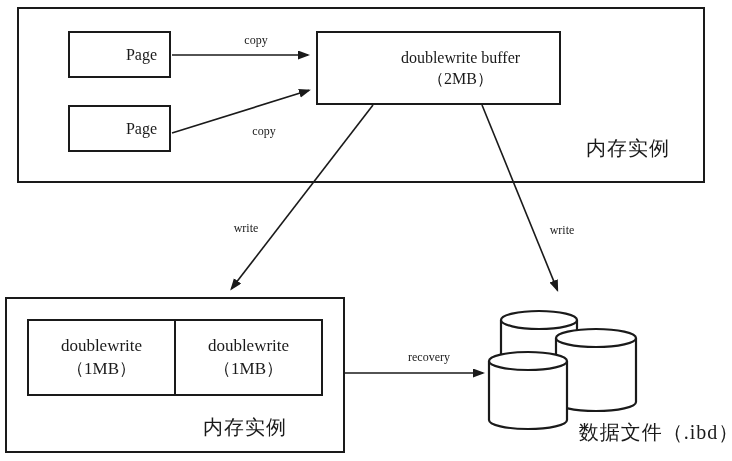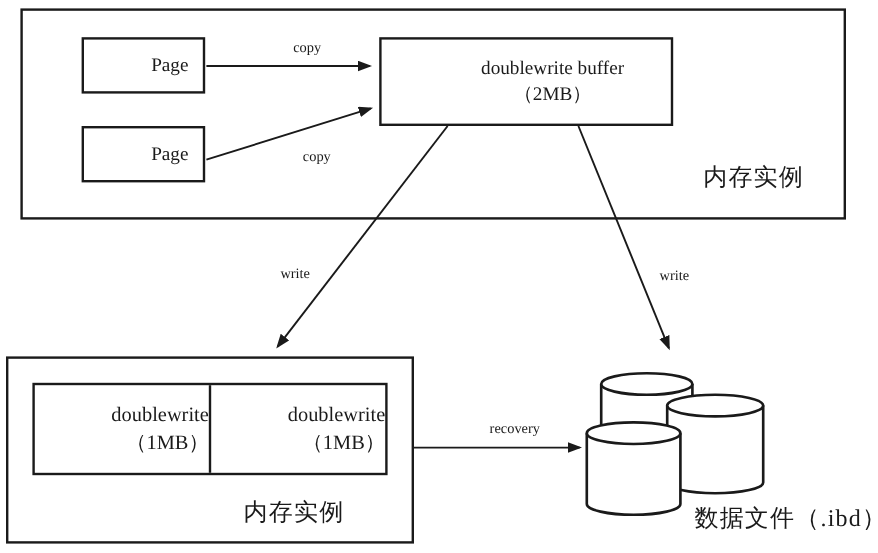--- a/index.html
+++ b/index.html
@@ -15,21 +15,21 @@
     border:2.4px solid var(--ink); background:transparent;
   }
   .thin { border-width:2px; }
   .cbox { display:flex; flex-direction:column; align-items:center; justify-content:center;
           font-size:16px; line-height:1.32;padding-left:44px; }
   .label { position:absolute; transform:translate(-50%,-50%); white-space:nowrap; }
   .latin { font-size:12px; }
   .cjk  { font-size:20px; letter-spacing:1px; }
   .segwrap { position:absolute; box-sizing:border-box; border:2.4px solid var(--ink);
              display:flex; background:transparent; }
-  .seg { flex:1; display:flex; flex-direction:column; align-items:flex-end; justify-content:center;
+  .seg { flex:1; display:flex; flex-direction:column; align-items:center; justify-content:center;
          font-size:17px; line-height:1.32; }
   .seg.divider { border-right:2.4px solid var(--ink); }
 </style>
 </head>
 <body>
 
 <div class="canvas">
 
   <svg class="layer" width="732" height="461" viewBox="0 0 732 461">
     <defs>

